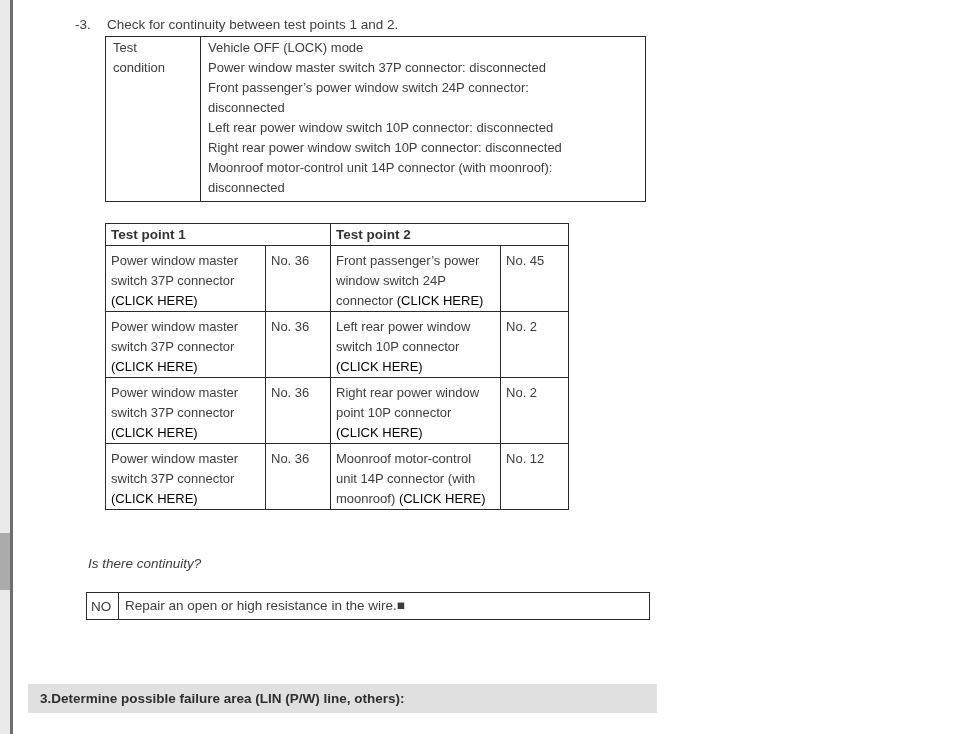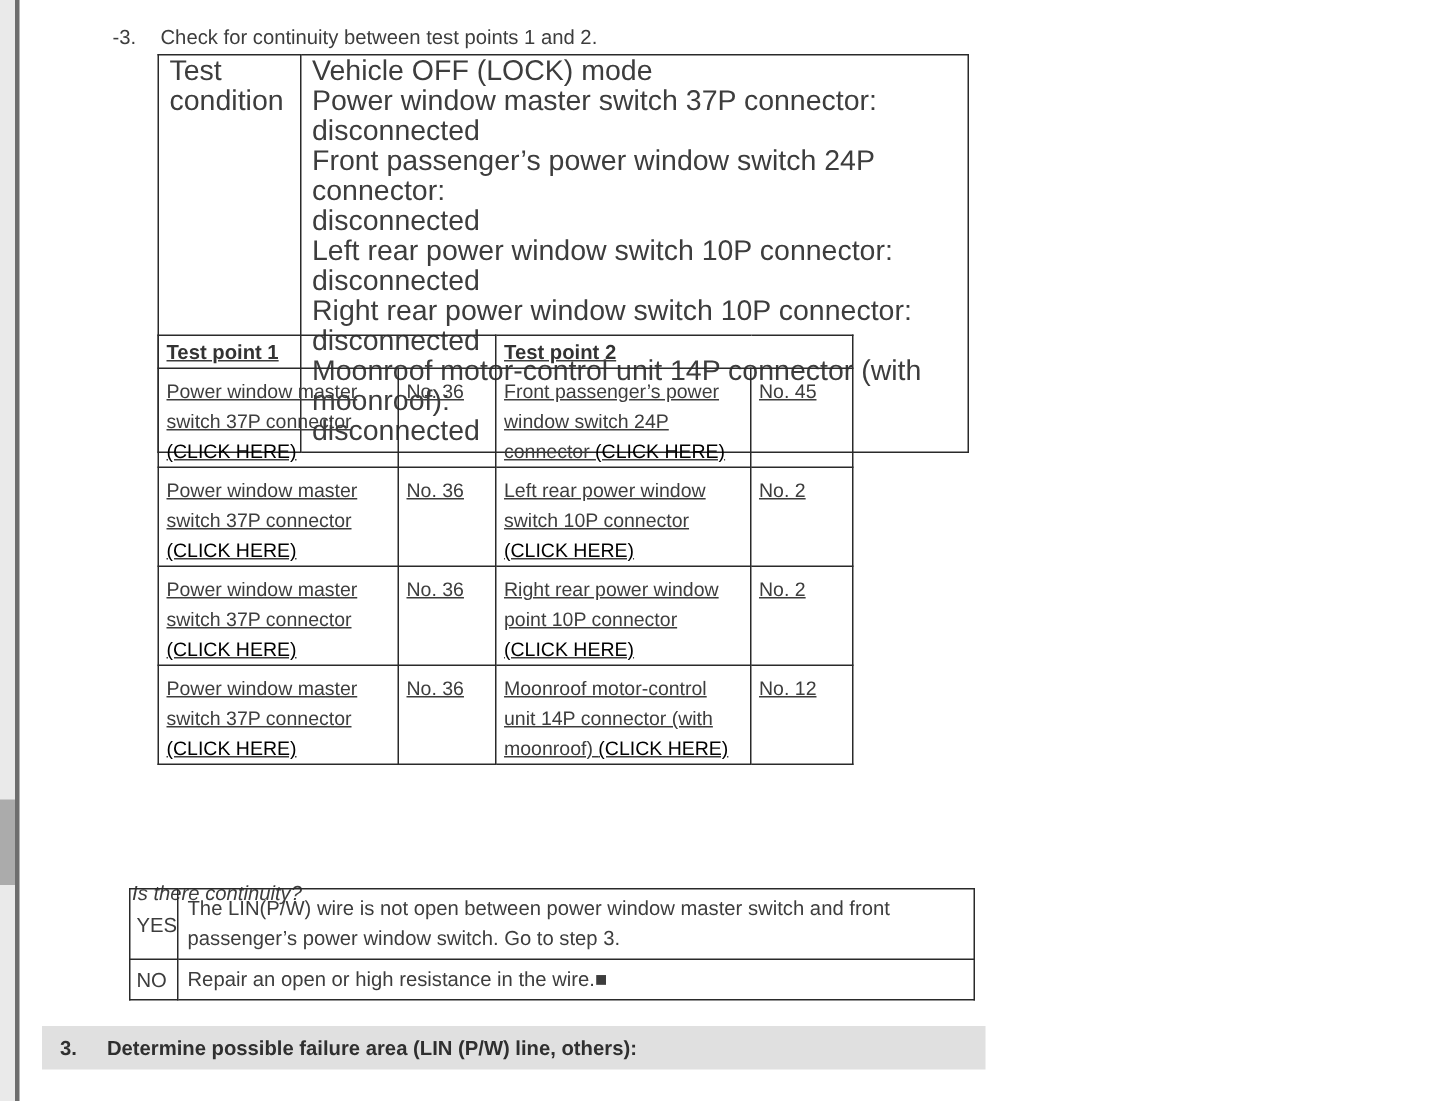--- a/index.html
+++ b/index.html
@@ -21,45 +21,45 @@
   
   .step-heading { position: absolute; left: 75px; top: 16px; font-size: 13.5px; line-height: 18px; white-space: nowrap; }
   .step-heading .num { display: inline-block; min-width: 32px; }
 
   
   table { border-collapse: collapse; table-layout: fixed; }
   td, th { border: 1px solid #2a2a2a; }
   .pre { white-space: pre-line; }
 
   
-  .cond-table { position: absolute; left: 105px; top: 36px; width: 541px; font-size: 19px; }
+  .cond-table { position: absolute; left: 105px; top: 36px; width: 541px; font-size: 13px; }
   .cond-table td { vertical-align: top; padding: 1px 7px 3px 7px; line-height: 20px; }
   .cond-label { width: 95px; }
 
   
-  .tp-table { position: absolute; left: 105px; top: 223px; width: 463px; font-size: 13px; text-decoration: underline; }
+  .tp-table { position: absolute; left: 105px; top: 223px; width: 463px; font-size: 13px; }
   .tp-table th { font-weight: bold; text-align: left; padding: 0 5px; color: #333333; font-size: 13.5px; }
   .tp-table tr.gh th { height: 21px; line-height: 21px; }
   .tp-table tr.ch th { height: 20px; line-height: 20px; }
   .tp-table td { vertical-align: top; box-sizing: border-box; height: 66px; padding: 5px 4px 0 5px; line-height: 20px; }
   .link { color: #000000; cursor: pointer; }
 
   
-  .question { position: absolute; left: 88px; top: 588px; font-style: italic; font-size: 13.5px; }
+  .question { position: absolute; left: 88px; top: 556px; font-style: italic; font-size: 13.5px; }
 
   
   .res-table { position: absolute; left: 86px; top: 592px; width: 564px; font-size: 13.5px; }
   .res-table .ans { width: 32px; vertical-align: middle; padding: 0 4px; }
   .res-table .txt { padding: 3px 6px; line-height: 20px; }
 
   
   .section-bar { position: absolute; left: 28px; top: 684px; width: 629px; height: 29px; background: #e0e0e0;
                  display: flex; align-items: center; font-weight: bold; color: #2f2f2f; font-size: 13.5px; }
   .section-bar .s-num { margin-left: 12px; }
-  .section-bar .s-title { margin-left: 20px; }
+  .section-bar .s-title { }
 </style>
 </head>
 <body>
 
 <div class="canvas">
 
   <div class="scroll-track">
     <div class="scroll-thumb"></div>
   </div>
   <div class="edge-line"></div>
@@ -147,25 +147,20 @@
   </table>
 
   <div class="question">Is there continuity?</div>
 
   <table class="res-table">
     <colgroup>
         <col style="width:32px">
         <col>
       </colgroup>
     <tbody>
-        <tr>
-      <td class="ans">YES</td>
-      <td class="txt pre">The LIN(P/W) wire is not open between power window master switch and front
-passenger’s power window switch. Go to step 3.</td>
-    </tr>
     <tr>
       <td class="ans">NO</td>
       <td class="txt pre">Repair an open or high resistance in the wire.■</td>
     </tr>
   </tbody>
     </table>
 
   <div class="section-bar">
     <span class="s-num">3.</span>
     <span class="s-title">Determine possible failure area (LIN (P/W) line, others):</span>

